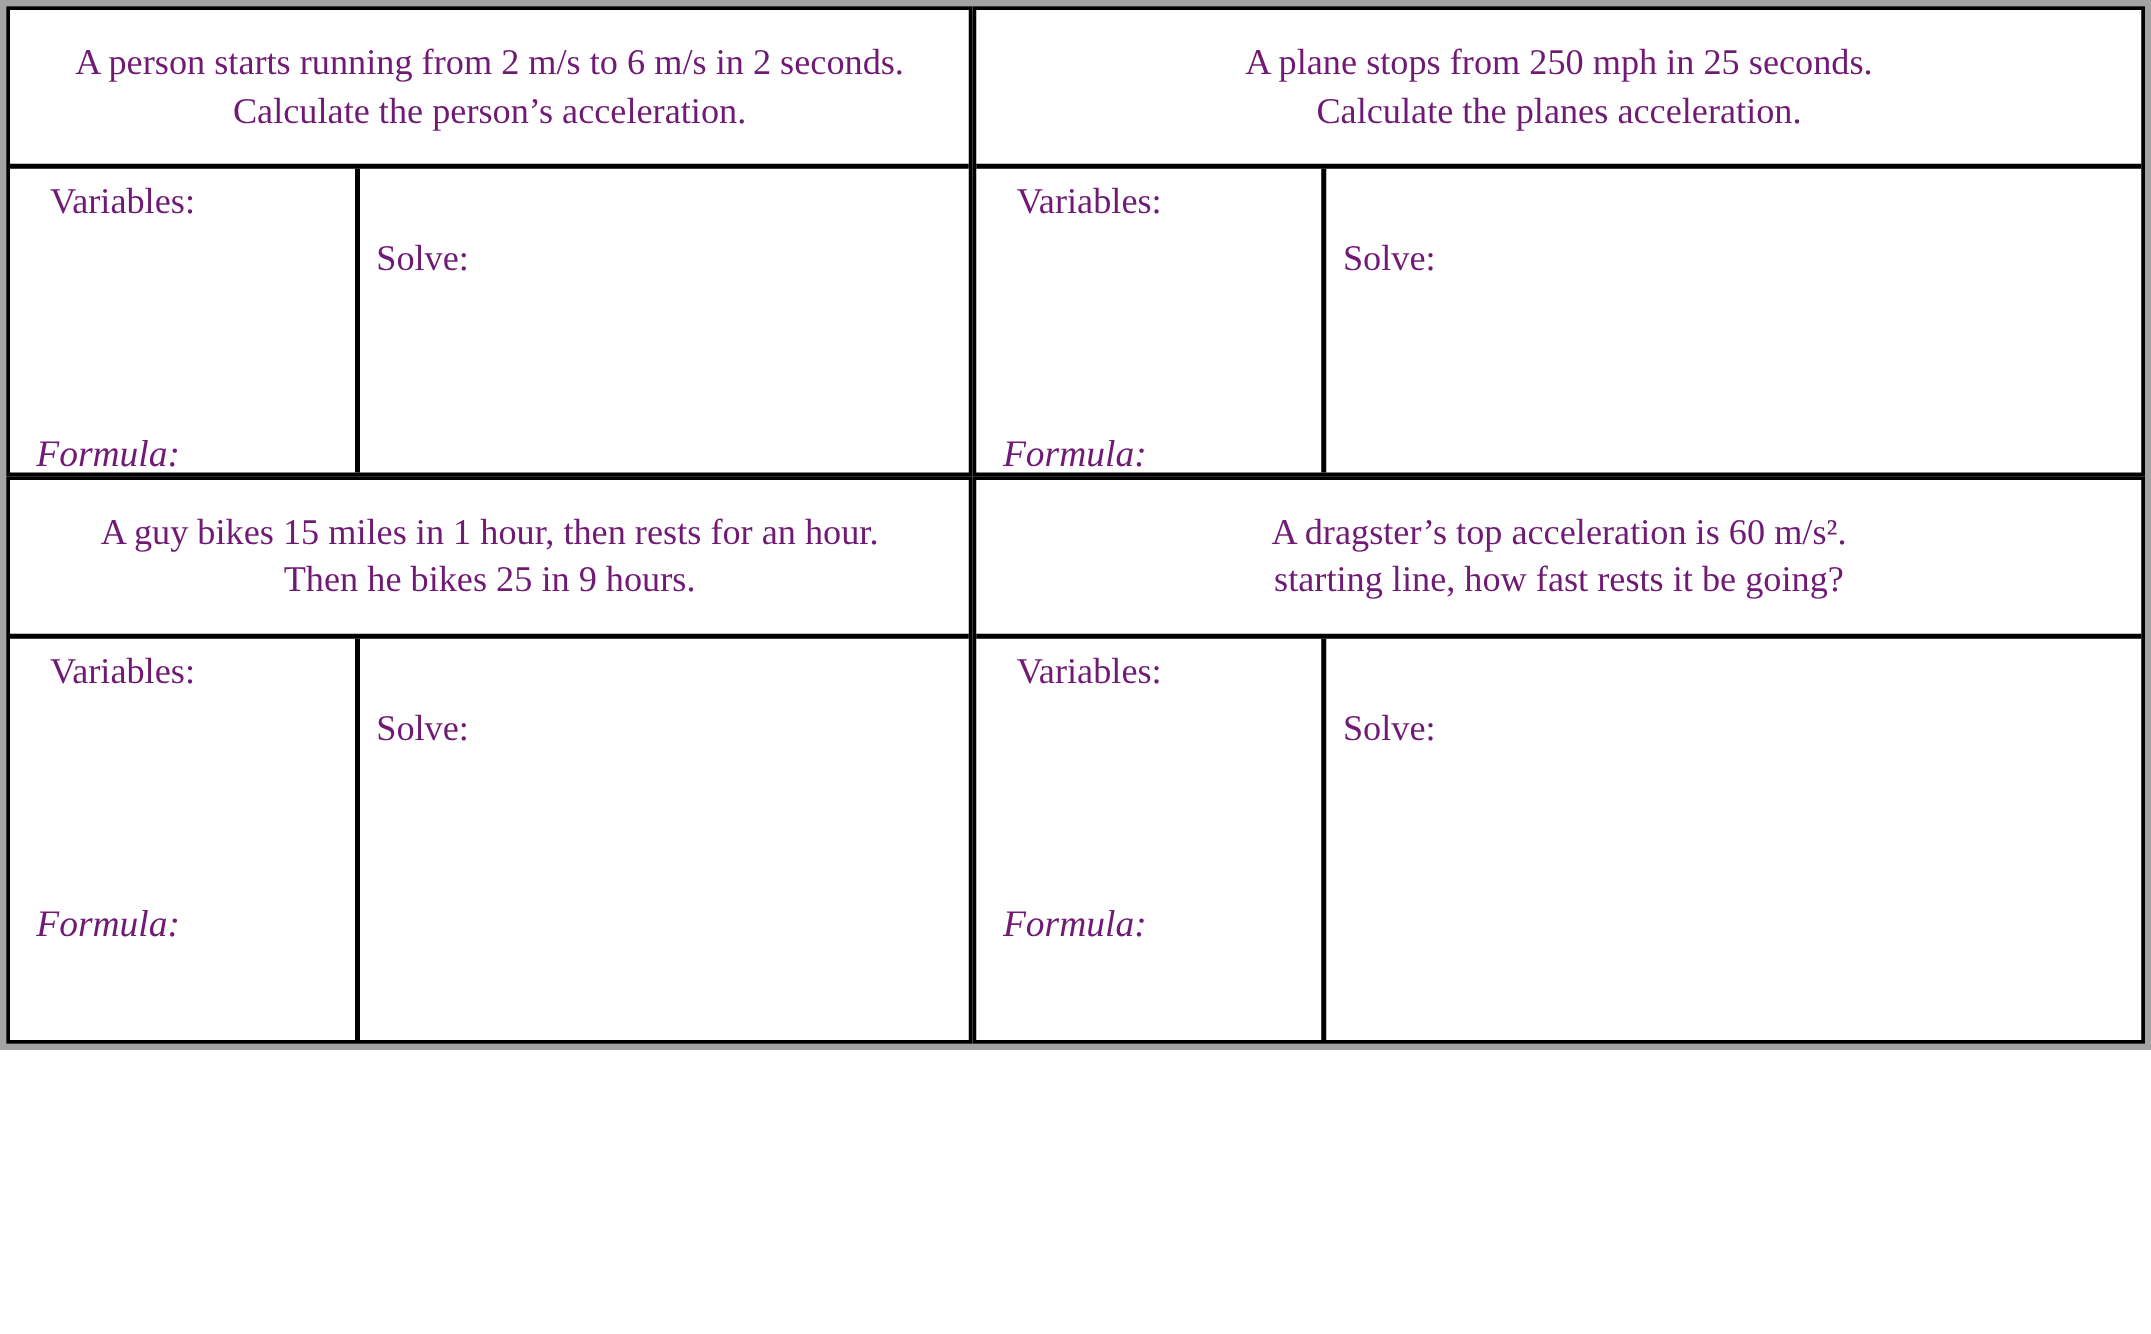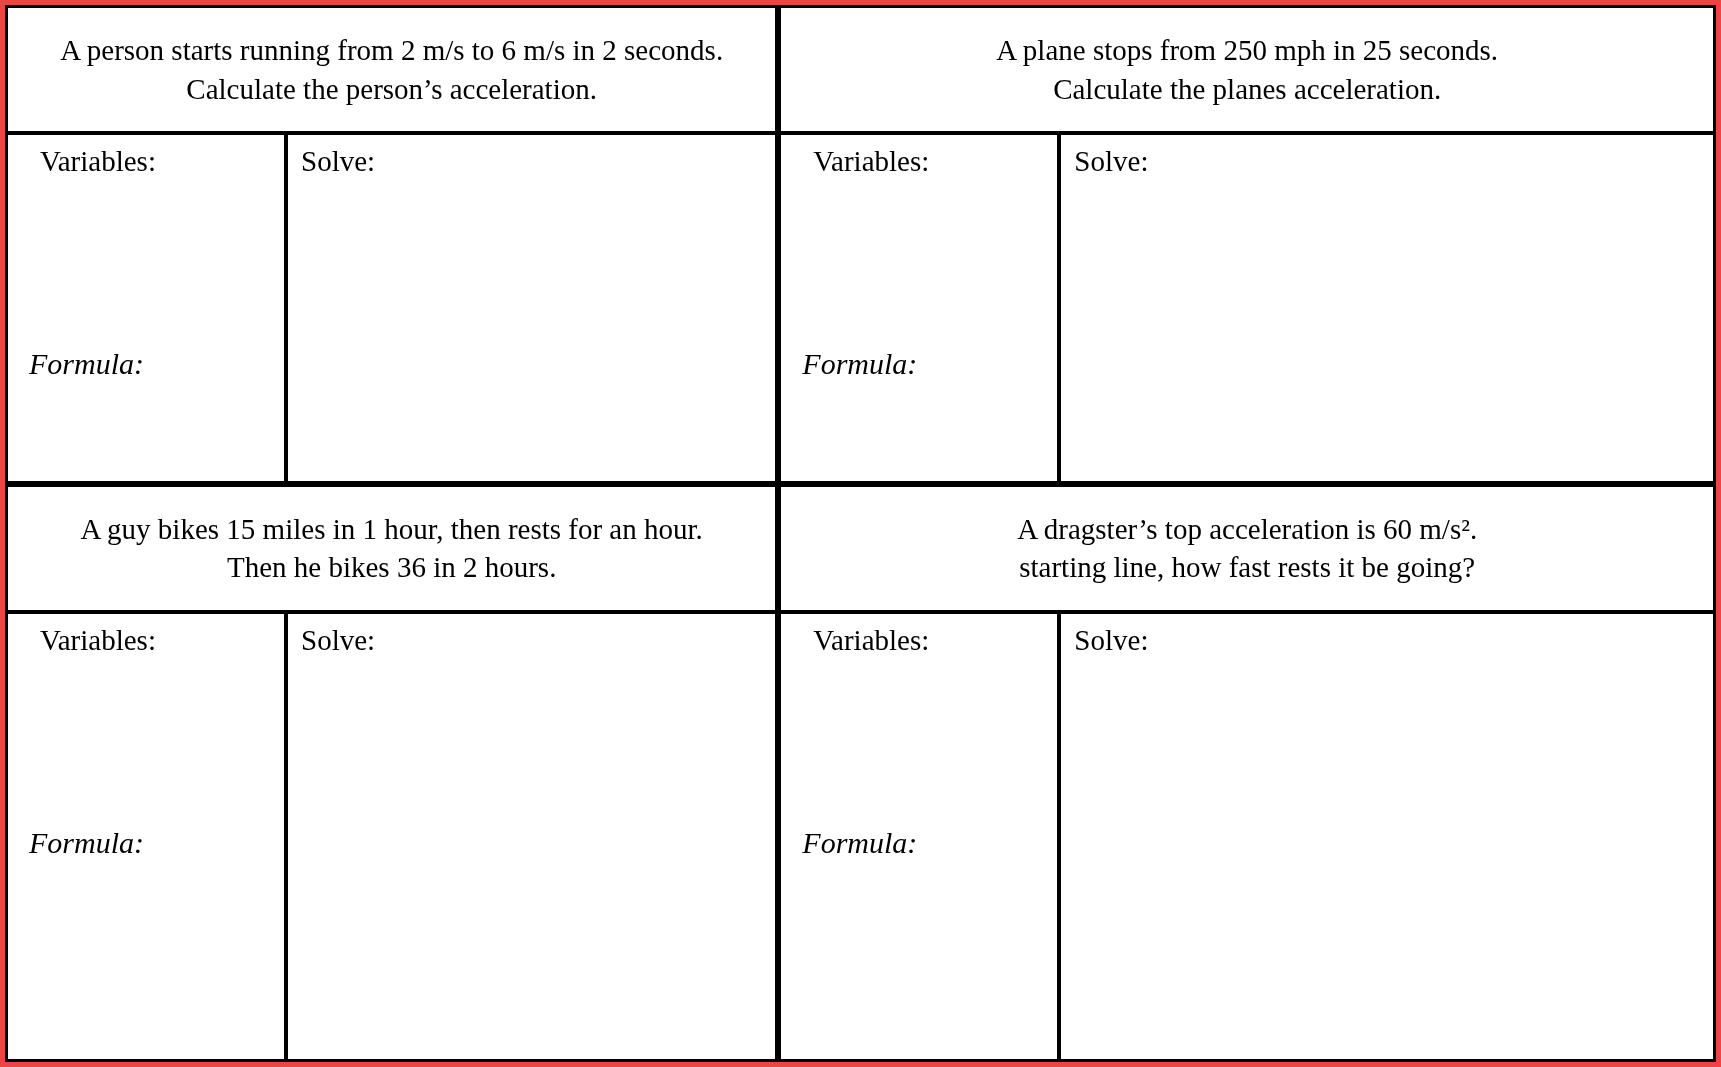--- a/index.html
+++ b/index.html
@@ -3,28 +3,28 @@
 <meta charset="utf-8">
 <style>
   * { box-sizing: border-box; }
   html, body {
     margin: 0;
     padding: 0;
     background: #ffffff;
   }
   .page {
     width: 1721px;
-    height: 1067px;
+    height: 840px;
     background: #ffffff;
-    border: 5px solid #ef4444;
+    border: 5px solid #a3a3a3;
     display: grid;
     grid-template-columns: 45.2% 1fr;
     grid-template-rows: 45.3% 1fr;
     font-family: "Liberation Serif", "DejaVu Serif", serif;
-    color: #000000;
+    color: #701a75;
   }
   .card {
     border: 3px solid #000000;
     display: flex;
     flex-direction: column;
     min-height: 0;
   }
   .prompt {
     border-bottom: 4px solid #000000;
     text-align: center;
@@ -52,20 +52,21 @@
   .formula-label {
     position: absolute;
     top: 212px;
     left: 2px;
     font-size: 30px;
     font-style: italic;
   }
   .solve-col {
     padding: 10px 13px;
     font-size: 29px;
+    margin-top: 46px;
   }
   .prompt-line { white-space: nowrap; }
 </style>
 </head>
 <body>
 
 <div class="page">
 
   <div class="card">
     <div class="prompt">
@@ -95,21 +96,21 @@
       </div>
       <div class="solve-col">
         <span>Solve:</span>
       </div>
     </div>
   </div>
 
   <div class="card">
     <div class="prompt">
       <div class="prompt-line">A guy bikes 15 miles in 1 hour, then rests for an hour.</div>
-      <div class="prompt-line">Then he bikes 36 in 2 hours.</div>
+      <div class="prompt-line">Then he bikes 25 in 9 hours.</div>
     </div>
     <div class="work">
       <div class="vars-col">
         <span>Variables:</span>
         <span class="formula-label">Formula:</span>
       </div>
       <div class="solve-col">
         <span>Solve:</span>
       </div>
     </div>

